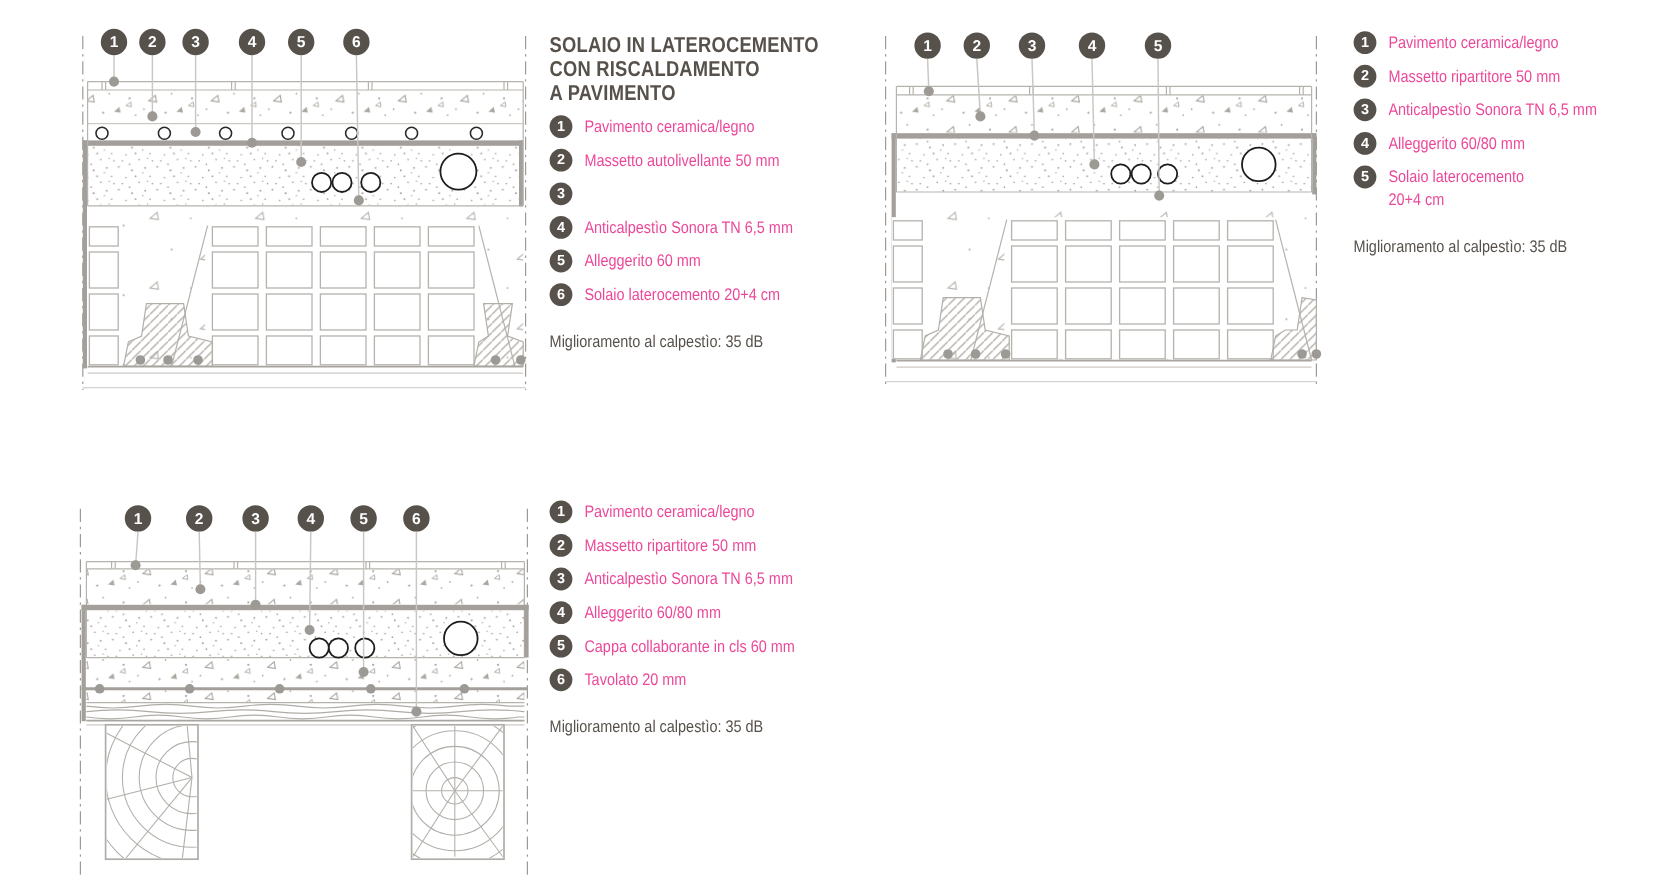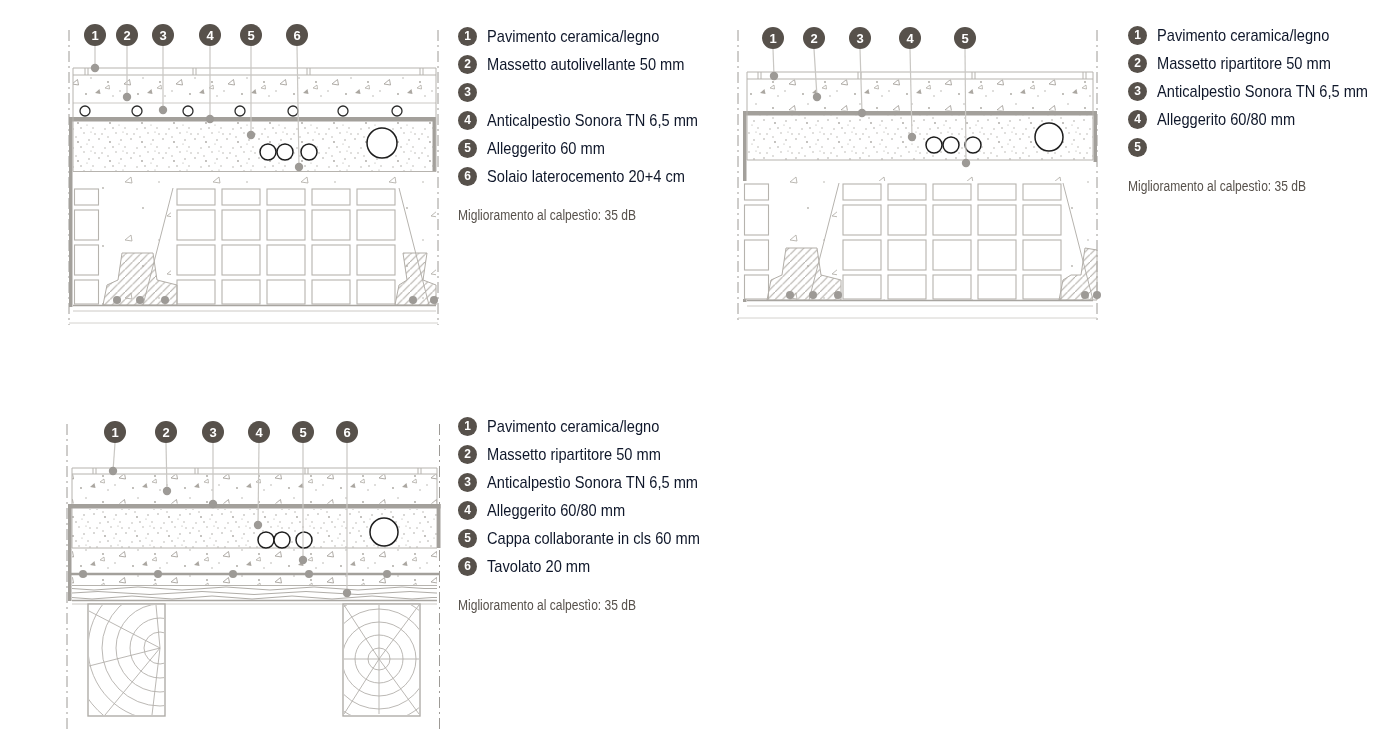--- a/index.html
+++ b/index.html
@@ -27,21 +27,21 @@
   .grain{fill:none;stroke:#b3b0ab;stroke-width:0.9;}
   .beam{fill:#fff;stroke:#b0ada8;stroke-width:1.4;}
   .wavy{fill:none;stroke:#b0ada8;stroke-width:1;}
   
   .legend{position:absolute;color:#57514b;}
   .lg-title{font-weight:bold;font-size:18px;line-height:20px;letter-spacing:.2px;margin-bottom:9px;}
   .t-line{display:block;transform:scaleX(.85);transform-origin:0 50%;white-space:nowrap;}
   .lg-items{display:flex;flex-direction:column;gap:9px;}
   .lg-item{display:flex;column-gap:10px;align-items:flex-start;}
   .badge{flex:0 0 19px;width:19px;height:19px;border-radius:50%;background:#57514b;color:#fff;font-weight:bold;font-size:12px;line-height:19px;text-align:center;}
-  .lbl{font-size:17px;line-height:19px;color:#0f172a;}
+  .lbl{font-size:14px;line-height:19px;color:#ec4899;}
   .lbl-line{display:block;transform:scaleX(.86);transform-origin:0 50%;white-space:nowrap;}
   .lg-note{margin-top:20px;font-weight:normal;font-size:14px;line-height:18px;}
   .note-line{display:inline-block;transform:scaleX(.86);transform-origin:0 50%;white-space:nowrap;}
   .diag{position:absolute;}
 </style>
 </head>
 <body>
 
 <svg width="0" height="0" style="position:absolute" aria-hidden="true">
   <defs>
@@ -206,20 +206,25 @@
           <text class="cnum" x="186" y="17.5">5</text>
         </g>
       <g>
           <circle class="badge-c" cx="232" cy="13" r="11"></circle>
           <text class="cnum" x="232" y="17.5">6</text>
         </g>
     </g>
   </svg>
 
   <div class="legend" style="left:458px;top:27px;width:265px">
+    <div class="lg-title">
+      <span class="t-line">SOLAIO IN LATEROCEMENTO</span>
+      <span class="t-line">CON RISCALDAMENTO</span>
+      <span class="t-line">A PAVIMENTO</span>
+    </div>
     <div class="lg-items">
       <div class="lg-item">
           <span class="badge">1</span>
           <span class="lbl">
             <span class="lbl-line">Pavimento ceramica/legno</span>
           </span>
         </div>
       <div class="lg-item">
           <span class="badge">2</span>
           <span class="lbl">
@@ -384,20 +389,24 @@
           </span>
         </div>
       <div class="lg-item">
           <span class="badge">4</span>
           <span class="lbl">
             <span class="lbl-line">Alleggerito 60/80 mm</span>
           </span>
         </div>
       <div class="lg-item">
           <span class="badge">5</span>
+          <span class="lbl">
+            <span class="lbl-line">Solaio laterocemento</span>
+            <span class="lbl-line">20+4 cm</span>
+          </span>
         </div>
     </div>
     <div class="lg-note"><span class="note-line">Miglioramento al calpestìo: 35 dB</span></div>
   </div>
 
   <svg class="diag" style="left:60px;top:416px" width="392" height="325" viewBox="0 0 392 325">
     <defs>
       <clipPath id="clipL">
           <rect x="29" y="189" width="75" height="110"></rect>
         </clipPath>

